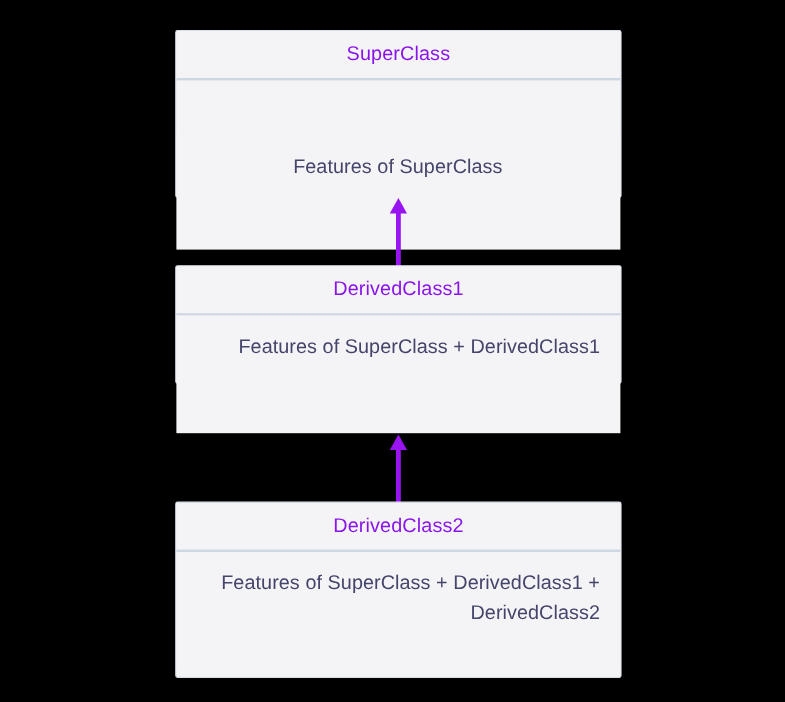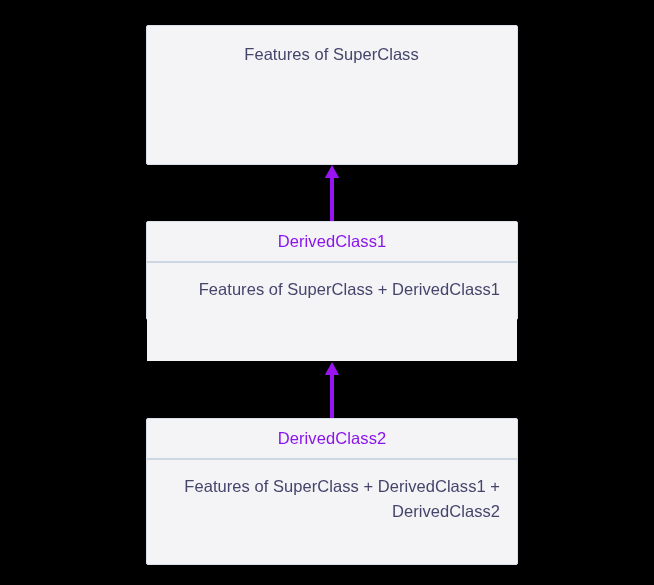--- a/index.html
+++ b/index.html
@@ -69,21 +69,21 @@
     line-height: 1.52;
     letter-spacing: 0.05px;
     white-space: pre-wrap;
   }
 
   .body-center { text-align: center; padding-top: 16px; }
   .body-left   { text-align: right; }
 
   
   #box-superclass    { top: 25px;  height: 140px; }
-  #box-superclass    .class-box-body { height: 97px; }
+  #box-superclass    .class-box-body { height: 97px; margin-top: 44px; }
 
   #box-derivedclass1 { top: 221px; height: 99px; }
   #box-derivedclass1 .class-box-body { height: 98px; }
 
   #box-derivedclass2 { top: 418px; height: 147px; }
   #box-derivedclass2 .class-box-body { height: 99px; }
 
   
   .inheritance-arrow {
     position: absolute;
@@ -93,20 +93,23 @@
   }
   #arrow-derived1-to-super { top: 163px; height: 60px; }
   #arrow-derived2-to-derived1 { top: 360px; height: 60px; }
 </style>
 </head>
 <body>
 
 <div id="diagram-canvas">
 
   <div class="class-box" id="box-superclass">
+    <div class="class-box-header">
+      <span class="class-name">SuperClass</span>
+    </div>
     <div class="class-box-body body-center">
       <span class="class-features">Features of SuperClass</span>
     </div>
   </div>
 
   <svg class="inheritance-arrow" id="arrow-derived1-to-super" viewBox="0 0 28 60" width="28" height="60">
     <line x1="14" y1="60" x2="14" y2="14" stroke="#9814f0" stroke-width="4"></line>
     <polygon points="14,2 21.2,15 6.8,15" fill="#9814f0"></polygon>
   </svg>
 

